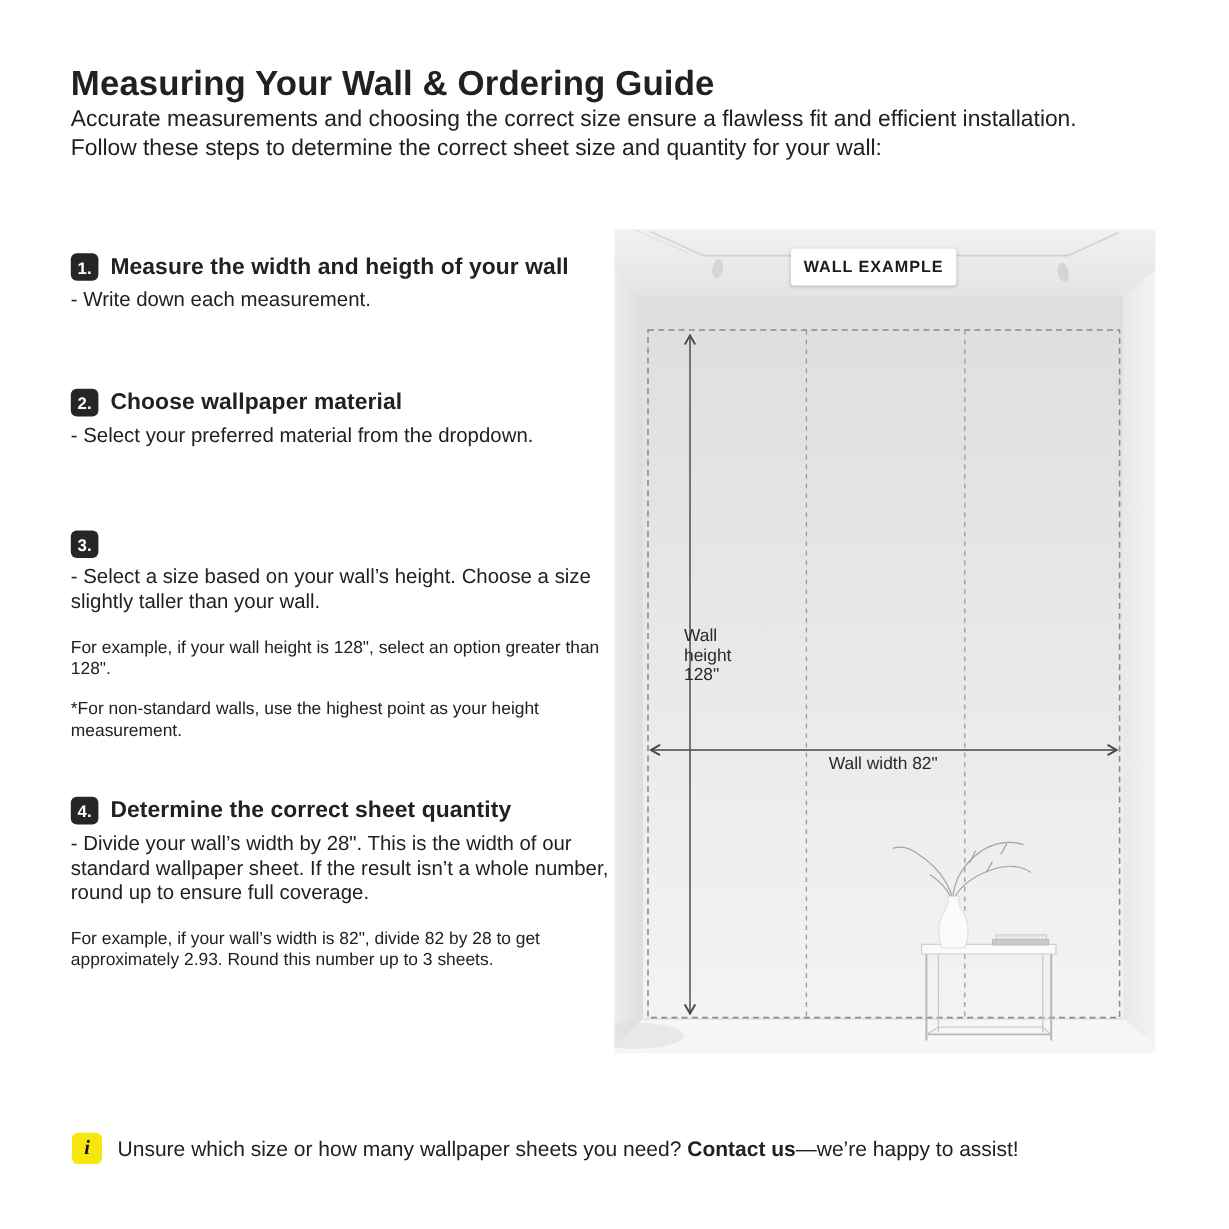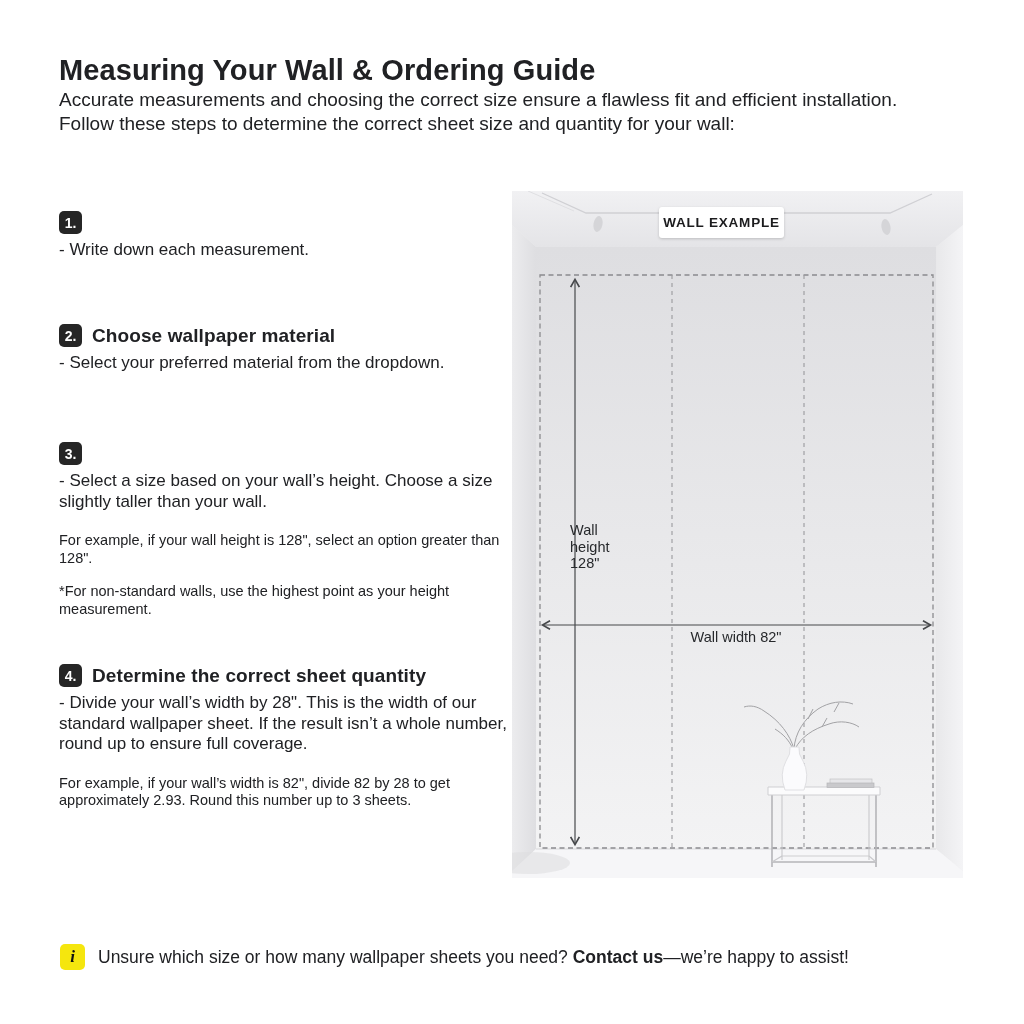--- a/index.html
+++ b/index.html
@@ -32,21 +32,21 @@
   .step-body { margin-top: 6px; font-size: 17px; line-height: 20.5px; }
   .step-example { margin-top: 20px; font-size: 14.5px; line-height: 17.5px; }
   .step-footnote { margin-top: 16px; font-size: 14.5px; line-height: 17.5px; }
 
   .illustration {
     position: absolute; left: 512px; top: 191px; width: 451px; height: 687px;
     overflow: hidden;
   }
   .illustration svg { position: absolute; left: 0; top: 0; display: block; }
   .wall-badge {
-    position: absolute; left: 147px; top: 16px; width: 125px; height: 31px;
+    position: absolute; left: 147px; top: 16px; width: 138px; height: 31px;
     background: #ffffff; border-radius: 3px;
     box-shadow: 0 1px 3px rgba(0,0,0,0.18);
     display: flex; align-items: center; justify-content: center;
     font-size: 13.5px; font-weight: bold; letter-spacing: 0.8px; color: #1c1c1e;
   }
   .height-label {
     position: absolute; left: 58px; top: 331px;
     font-size: 14.5px; line-height: 16.5px; color: #27292c;
     white-space: pre-line;
   }
@@ -77,20 +77,21 @@
   <h1 class="title">Measuring Your Wall &amp; Ordering Guide</h1>
 
   <div class="intro">
     <div>Accurate measurements and choosing the correct size ensure a flawless fit and efficient installation.</div>
     <div>Follow these steps to determine the correct sheet size and quantity for your wall:</div>
   </div>
 
   <section class="step" style="top:211px">
     <div class="step-heading">
       <span class="badge">1.</span>
+      <span class="heading-text">Measure the width and heigth of your wall</span>
     </div>
     <p class="step-body">- Write down each measurement.</p>
   </section>
 
   <section class="step" style="top:324px">
     <div class="step-heading">
       <span class="badge">2.</span>
       <span class="heading-text">Choose wallpaper material</span>
     </div>
     <p class="step-body">- Select your preferred material from the dropdown.</p>

